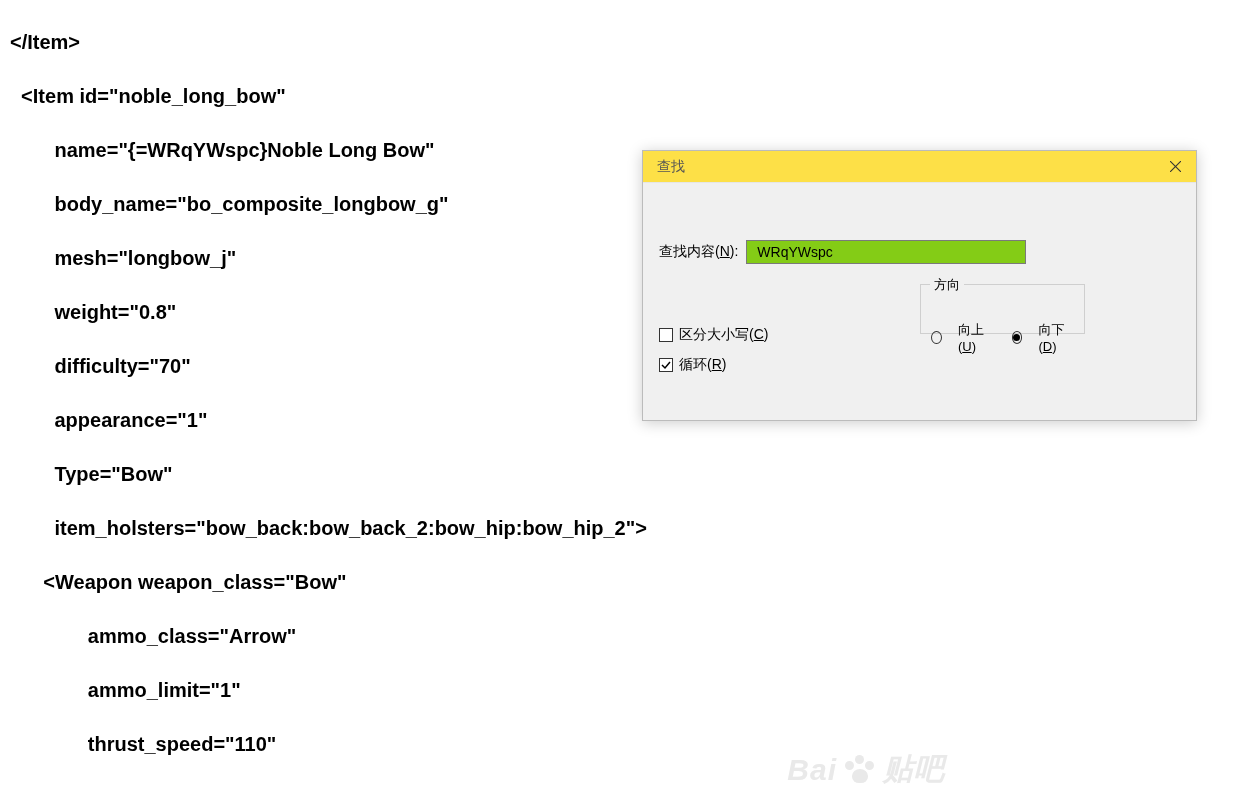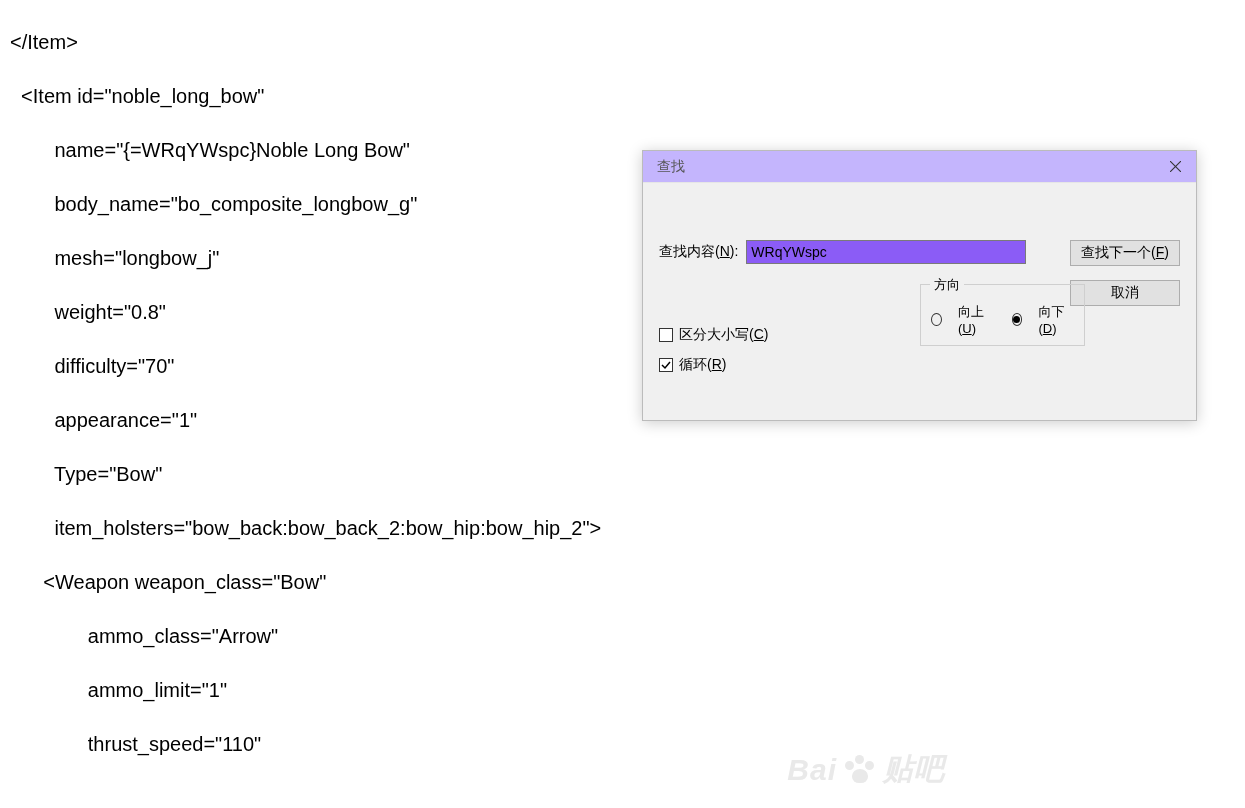--- a/index.html
+++ b/index.html
@@ -11,39 +11,39 @@
       position: relative;
       overflow: hidden;
     }
     .code-area {
       padding: 2px 10px;
       font-size: 20px;
       line-height: 1.35;
       color: #000;
       white-space: pre;
     }
-    .code-line { display: block; }
+    .code-line { display: block; font-weight: bold; }
     .find-dialog {
       position: absolute;
       left: 642px;
       top: 150px;
       width: 555px;
       background: #f0f0f0;
       border: 1px solid #bbb;
       box-shadow: 0 2px 14px rgba(0,0,0,0.2);
     }
     .find-titlebar {
       display: flex;
       align-items: center;
       justify-content: space-between;
       height: 32px;
       padding: 0 0 0 14px;
       font-size: 14px;
       color: #555;
-      background: #c4b5fd;
+      background: #fde047;
       border-bottom: 1px solid #e6e6e6;
     }
     .close-btn {
       width: 42px;
       height: 32px;
       display: flex;
       align-items: center;
       justify-content: center;
       cursor: pointer;
     }
@@ -60,24 +60,24 @@
       gap: 8px;
     }
     .lbl {
       font-size: 14px;
       color: #000;
       white-space: nowrap;
     }
     .search-input {
       width: 280px;
       height: 24px;
-      padding: 2px 4px;
+      padding: 2px 10px;
       font-size: 14px;
       border: 1px solid #7a7a7a;
-      background: #8b5cf6;
+      background: #84cc16;
     }
     .btn {
       width: 110px;
       height: 26px;
       font-size: 14px;
       background: #e1e1e1;
       border: 1px solid #adadad;
       cursor: pointer;
       text-align: center;
     }
@@ -87,23 +87,23 @@
       top: 18px;
       display: flex;
       flex-direction: column;
       gap: 14px;
     }
     .direction-group {
       position: absolute;
       left: 277px;
       top: 62px;
       width: 165px;
-      height: 62px;
+      height: 50px;
       border: 1px solid #cfcfcf;
-      padding: 4px 10px 6px 10px;
+      padding: 22px 10px 6px 10px;
     }
     .direction-legend {
       position: absolute;
       top: -9px;
       left: 9px;
       background: #f0f0f0;
       padding: 0 4px;
       font-size: 13px;
       color: #000;
     }
@@ -232,24 +232,20 @@
           </svg>
       </span>
     </div>
   </div>
   <div class="find-body">
     <div class="row1">
       <span class="lbl"><span>查找内容(</span><span class="u">N</span><span>):</span></span>
       <input class="search-input" type="text" value="WRqYWspc" style="">
     </div>
 
-    <div class="btn-col">
-      <button class="btn"><span>查找下一个(</span><span class="u">F</span><span>)</span></button>
-      <button class="btn">取消</button>
-    </div>
 
     <div class="direction-group">
       <span class="direction-legend">方向</span>
       <div class="radio-row">
         <label class="radio-opt">
           <span class="radio-circle"></span>
           <span><span>向上(</span><span class="u">U</span><span>)</span></span>
         </label>
         <label class="radio-opt">
           <span class="radio-circle">

